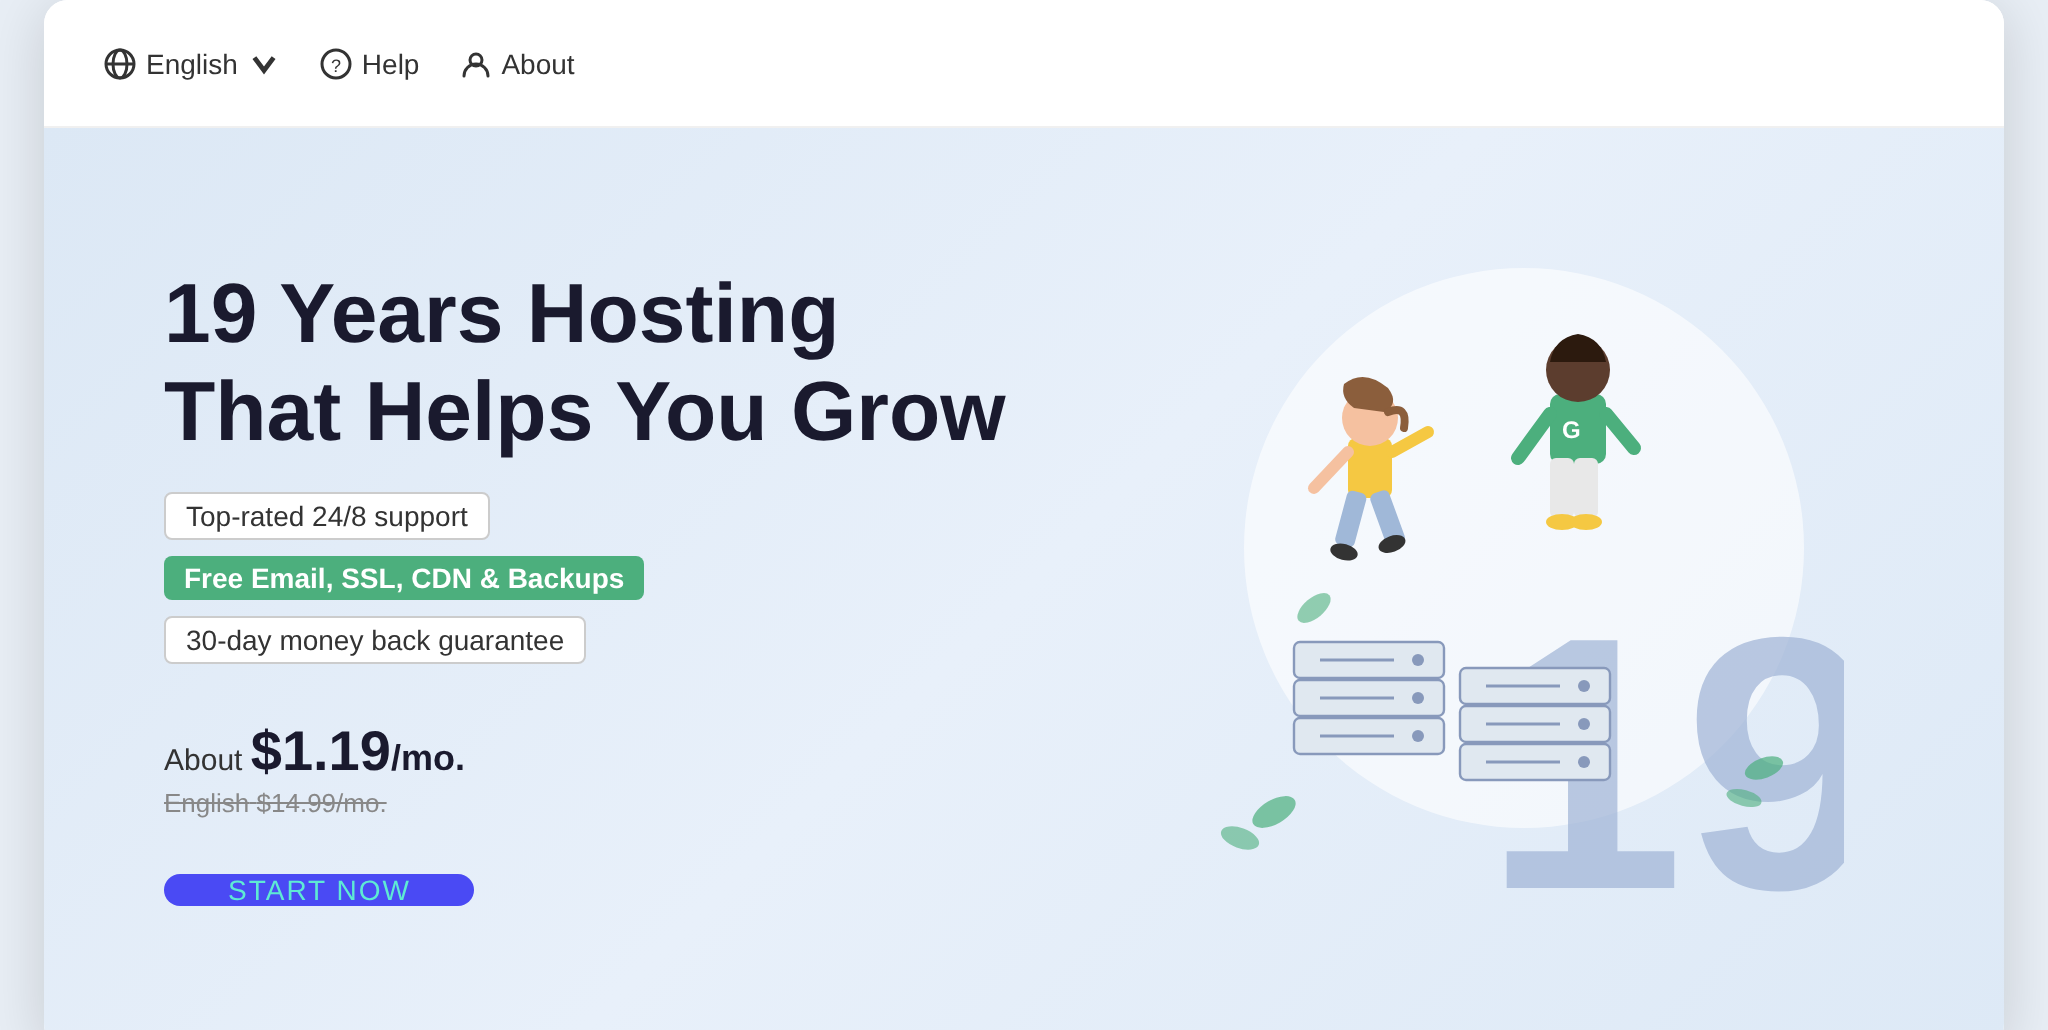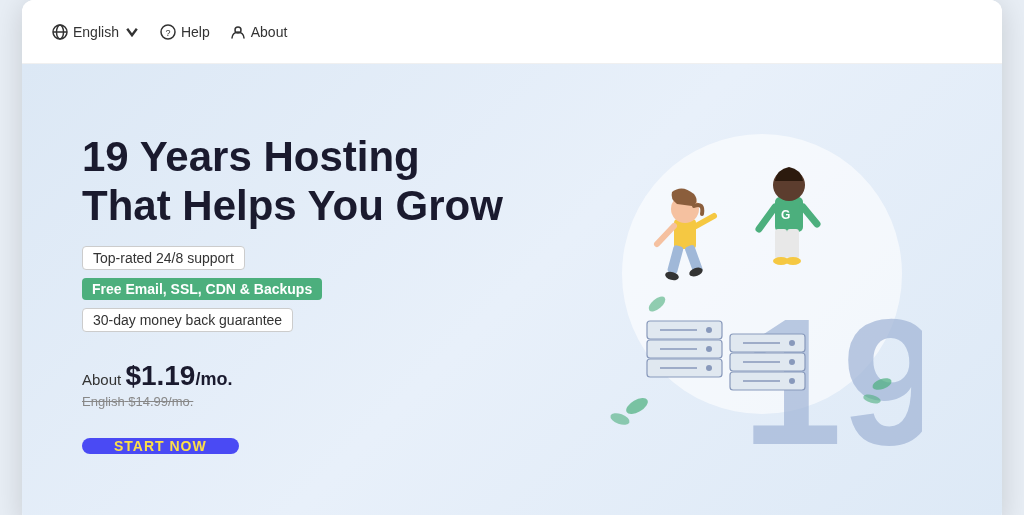--- a/index.html
+++ b/index.html
@@ -144,26 +144,26 @@
       color: #1a1a2e;
     }
     .price-regular {
       font-size: 13px;
       color: #888;
       text-decoration: line-through;
       margin-top: 2px;
     }
     .cta-button {
       background: #4a4af4;
-      color: #fde047;
+      color: #5eead4;
       border: none;
       padding: 0 32px;
       border-radius: 30px;
       font-size: 14px;
-      font-weight: 700;
+      font-weight: 400;
       letter-spacing: 1px;
       cursor: pointer;
       text-transform: uppercase;
     }
     
     .hero-illustration {
       flex: 1;
       position: relative;
       display: flex;
       justify-content: center;

